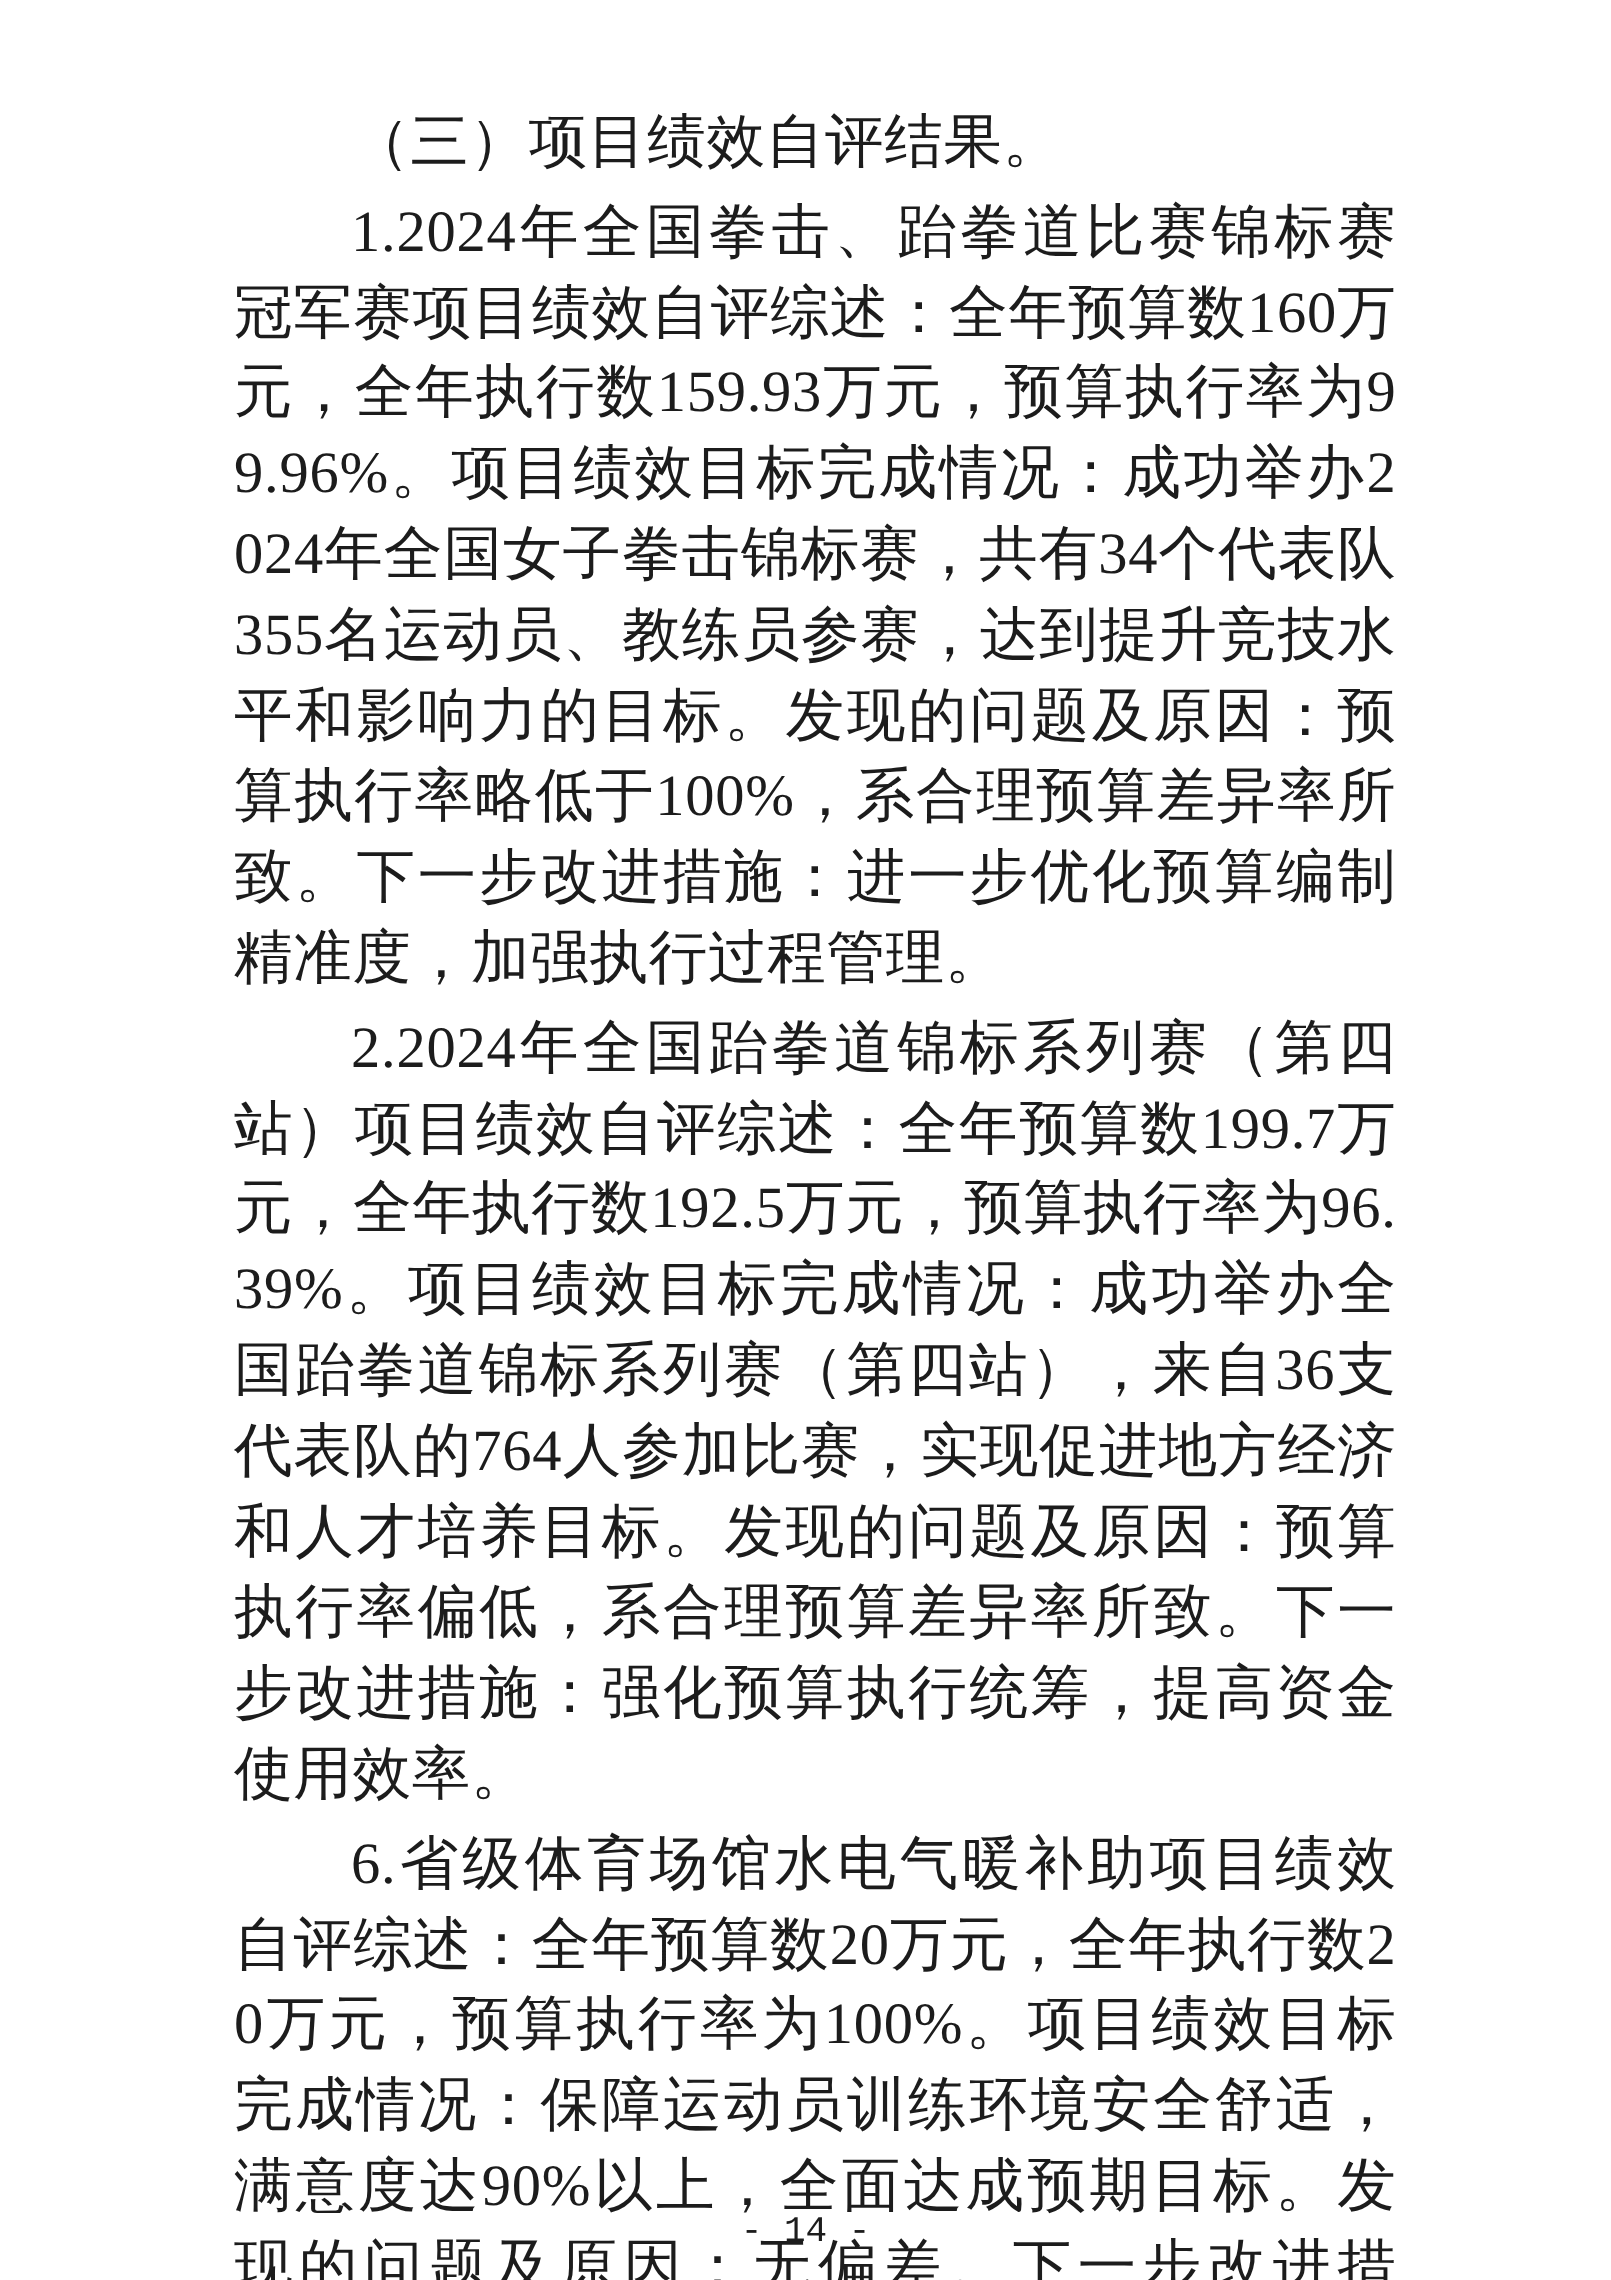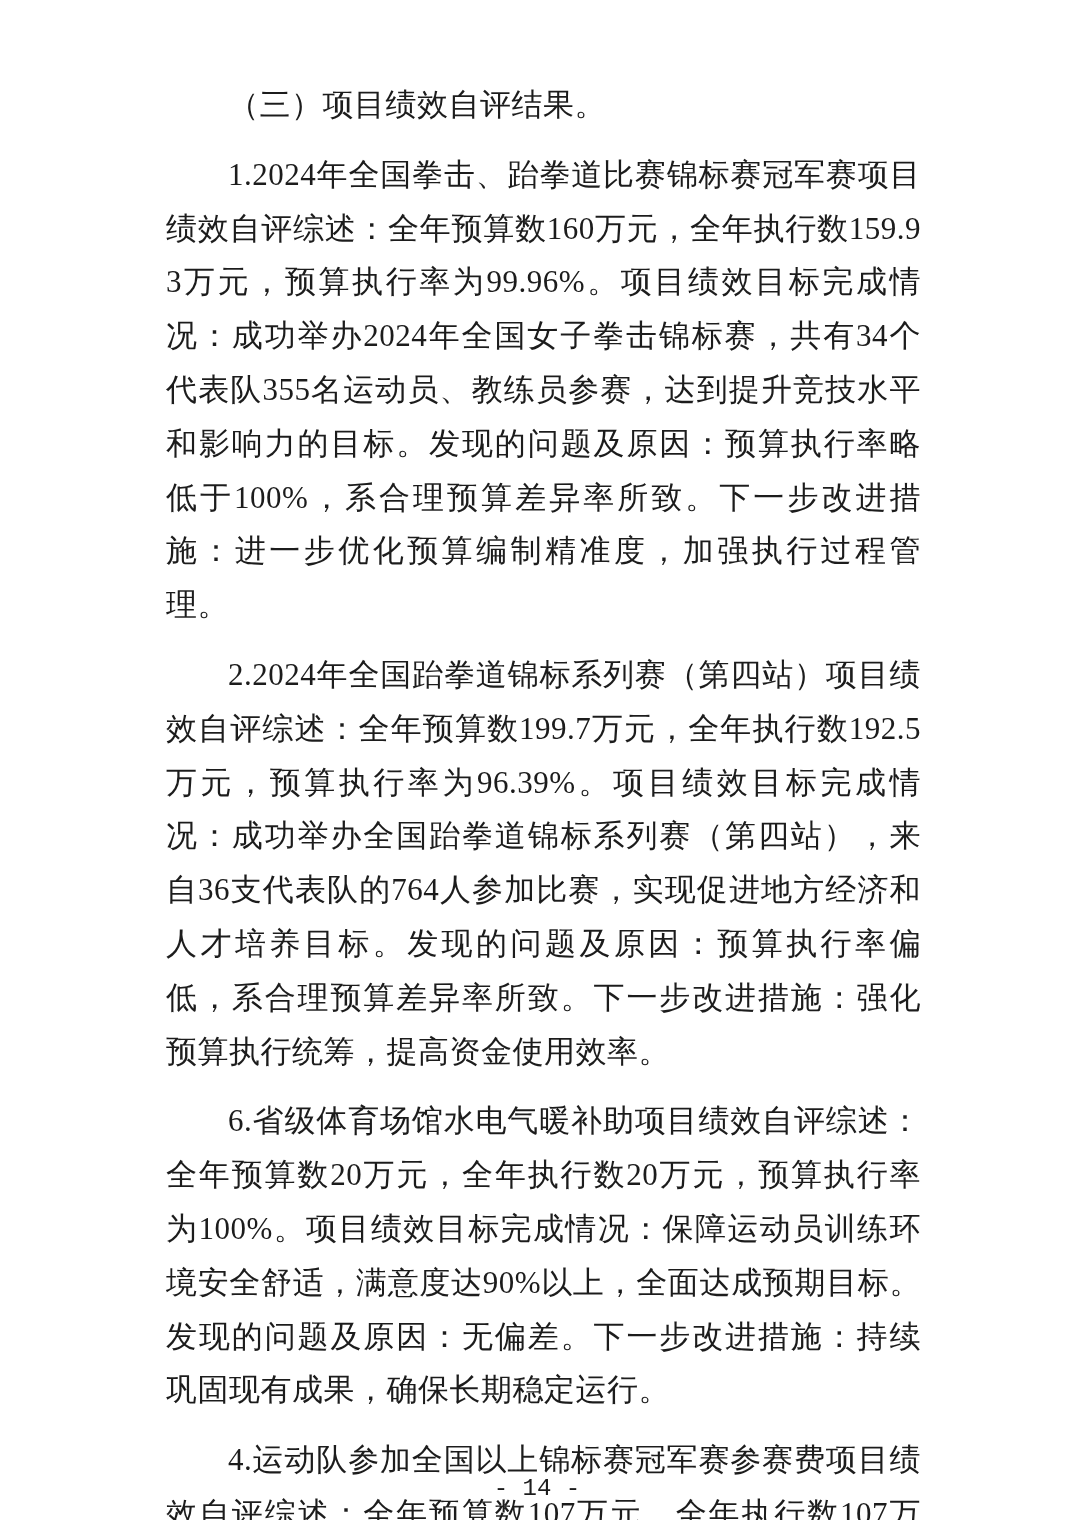--- a/index.html
+++ b/index.html
@@ -17,22 +17,22 @@
     font-family: "Liberation Serif", "DejaVu Serif", serif;
     color: #1c1c1c;
   }
   .doc-body {
     position: absolute;
     top: 62px;
     left: 150px;
     width: 787px;
   }
   .para {
-    margin: 16px;
-    font-size: 31px;
+    margin: 6px;
+    font-size: 39px;
     line-height: 53.8px;
     text-indent: 2em;
     text-align: justify;
     text-justify: inter-ideograph;
     letter-spacing: 0.5px;
     word-break: break-all;
   }
   .heading {
     
     font-weight: normal;

